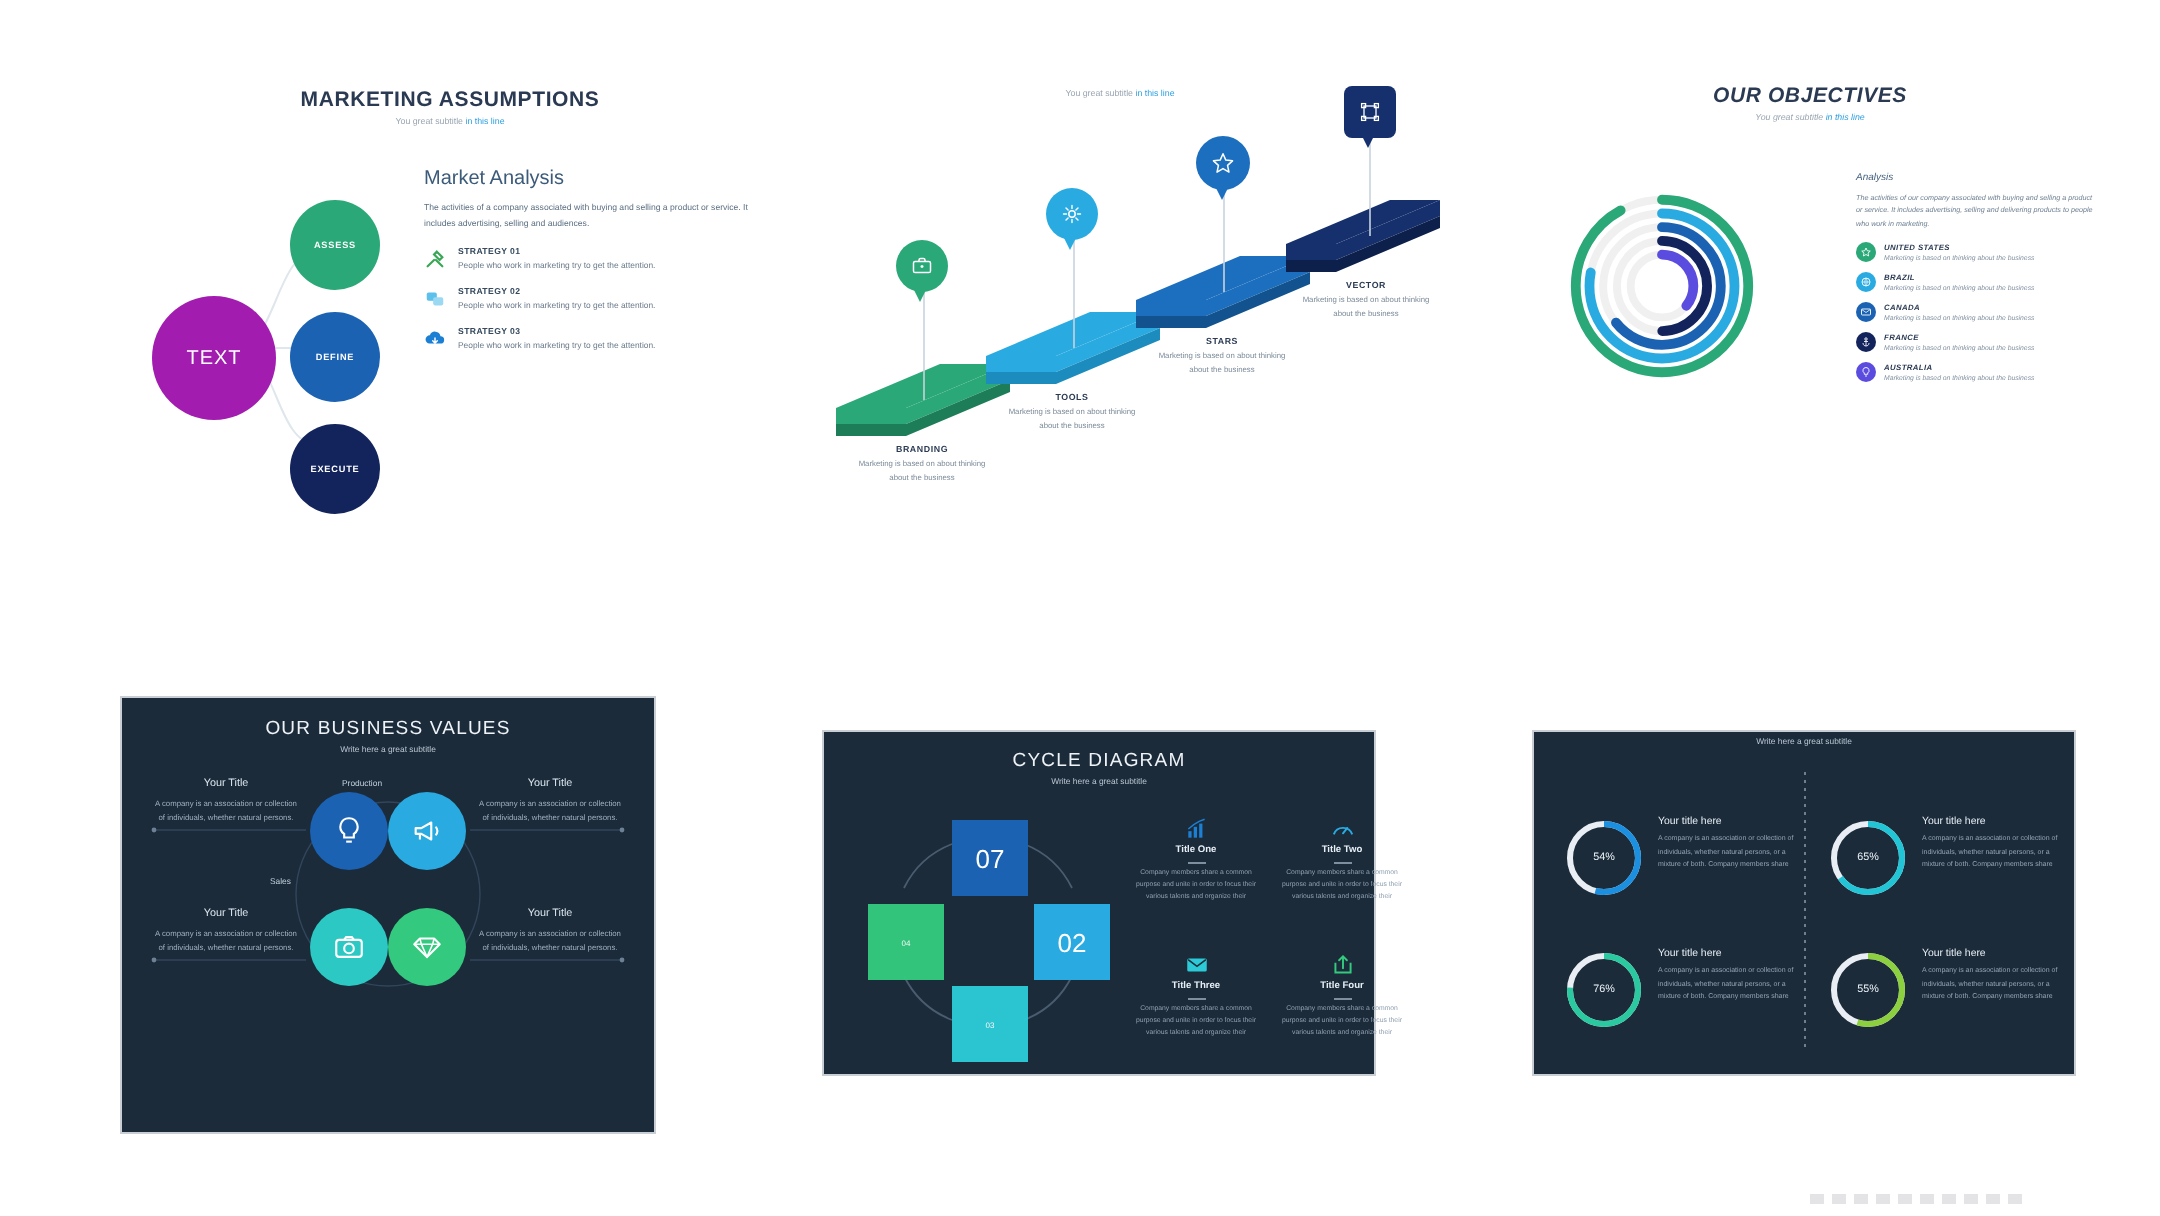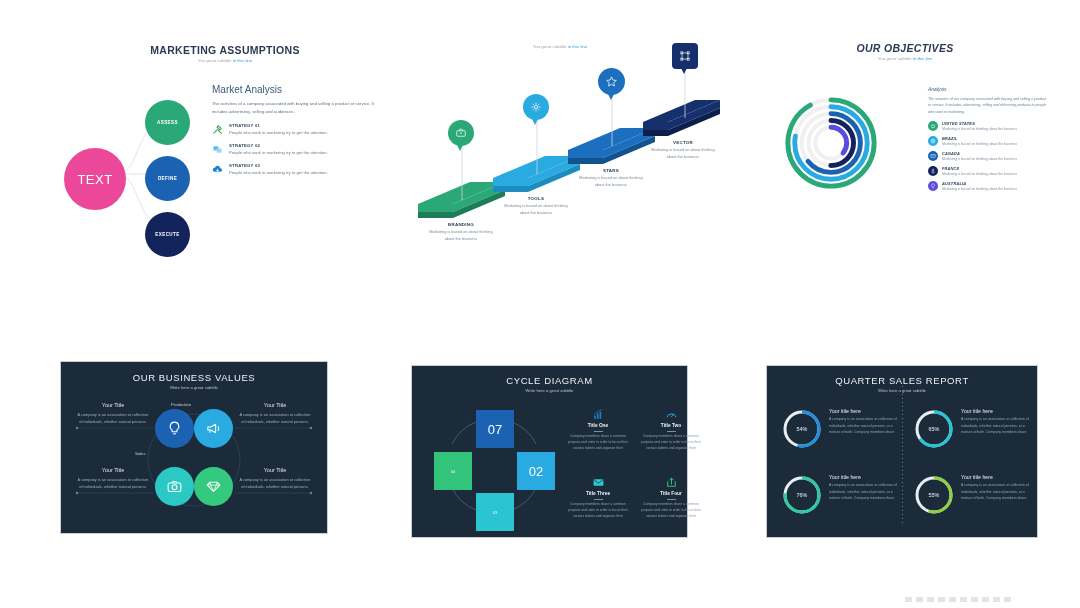--- a/index.html
+++ b/index.html
@@ -18,21 +18,21 @@
 
   
   .dark { background:#1c2b3a; border:1px solid #c9ced4; }
   .dark .slide-title { color:#eef3f7; font-size:9.5px; font-weight:normal; letter-spacing:.6px;}
   .dark .slide-sub { color:#b9c6d2; font-size:4.2px; }
 
   
   #s1 { left:60px; top:44px; width:330px; height:250px; }
   .circ { position:absolute; border-radius:50%; display:flex; align-items:center;
           justify-content:center; color:#fff; text-align:center; }
-  .c-text { left:4px; top:84px; width:62px; height:62px; background:#ec4899; font-size:13px; letter-spacing:.5px;}
+  .c-text { left:16px; top:84px; width:62px; height:62px; background:#a21caf; font-size:10px; letter-spacing:.5px;}
   .c-assess { left:85px; top:36px; width:45px; height:45px; background:#2aa877; font-size:4.6px; font-weight:bold; letter-spacing:.4px;}
   .c-define { left:85px; top:92px; width:45px; height:45px; background:#1b62b3; font-size:4.6px; font-weight:bold; letter-spacing:.4px;}
   .c-exec   { left:85px; top:148px; width:45px; height:45px; background:#13245c; font-size:4.6px; font-weight:bold; letter-spacing:.4px;}
   .connector { position:absolute; left:58px; top:40px; width:40px; height:140px; }
   .s1-right { position:absolute; left:152px; top:40px; width:178px; }
   .s1-h { font-size:10px; color:#3c5b7a; font-weight:normal; margin-bottom:5px;}
   .s1-p { font-size:4.3px; color:#5c6f82; line-height:1.75; margin-bottom:8px; }
   .strat { display:flex; gap:6px; margin-bottom:7px; }
   .strat-ico { width:11px; height:11px; flex:0 0 11px; margin-top:1px; }
   .strat-t { font-size:4.3px; font-weight:bold; color:#34495e; letter-spacing:.2px; }
@@ -54,21 +54,21 @@
   .s3-right { position:absolute; left:168px; top:44px; width:122px; }
   .s3-h { font-size:5px; color:#46617f; margin-bottom:4px; }
   .s3-p { font-size:3.6px; color:#6f8093; line-height:1.8; margin-bottom:6px;}
   .leg { display:flex; gap:4px; margin-bottom:5px; align-items:flex-start;}
   .leg-ico { width:10px; height:10px; border-radius:50%; flex:0 0 10px; display:flex;
              align-items:center; justify-content:center; }
   .leg-t { font-size:3.9px; font-weight:bold; color:#2b3a53; letter-spacing:.2px;}
   .leg-d { font-size:3.4px; color:#8190a0; margin-top:1px;}
 
   
-  #s4 { left:60px; top:361px; width:268px; height:173px; }
+  #s4 { left:60px; top:348px; width:268px; height:219px; }
   .bv-circ { position:absolute; border-radius:50%; display:flex; align-items:center; justify-content:center; }
   .bv-lab { position:absolute; width:72px; text-align:center; }
   .bv-t { font-size:5.4px; color:#dbe6ef; }
   .bv-d { font-size:3.9px; color:#9fb0c0; line-height:1.85; margin-top:3px; }
   .bv-mid { position:absolute; font-size:4.2px; color:#c2d0dc; }
 
   
   #s5 { left:411px; top:365px; width:277px; height:173px; }
   .sq { position:absolute; display:flex; align-items:center; justify-content:center;
         color:#fff; font-size:13px; }
@@ -436,21 +436,20 @@
             <path d="M12 15V4M8.4 7.6L12 4l3.6 3.6" fill="none" stroke="#33c97e" stroke-width="1.8" stroke-linecap="round"></path>
           </svg>
       </div>
       <div class="cyc-t">Title Four</div>
       <div class="cyc-rule"></div>
       <div class="cyc-d">Company members share a common purpose and unite in order to focus their various talents and organize their</div>
     </div>
   </div>
 
   <div class="slide dark" id="s6">
-    <div class="slide-title" style="margin-top:9px;">QUARTER SALES REPORT</div>
     <div class="slide-sub">Write here a great subtitle</div>
     <div class="qs-divider"></div>
 
     <div class="qs-item" style="left:14px; top:42px; width:118px;">
       <div class="donut">
         <svg viewBox="0 0 42 42">
             <circle cx="21" cy="21" r="17" fill="none" stroke="#e8eef3" stroke-width="3"></circle>
         <circle cx="21" cy="21" r="17" fill="none" stroke="#1b8fe0" stroke-width="3" stroke-dasharray="57.7 49.1" transform="rotate(-90 21 21)"></circle>
           </svg>
         <div class="donut-val">54%</div>

